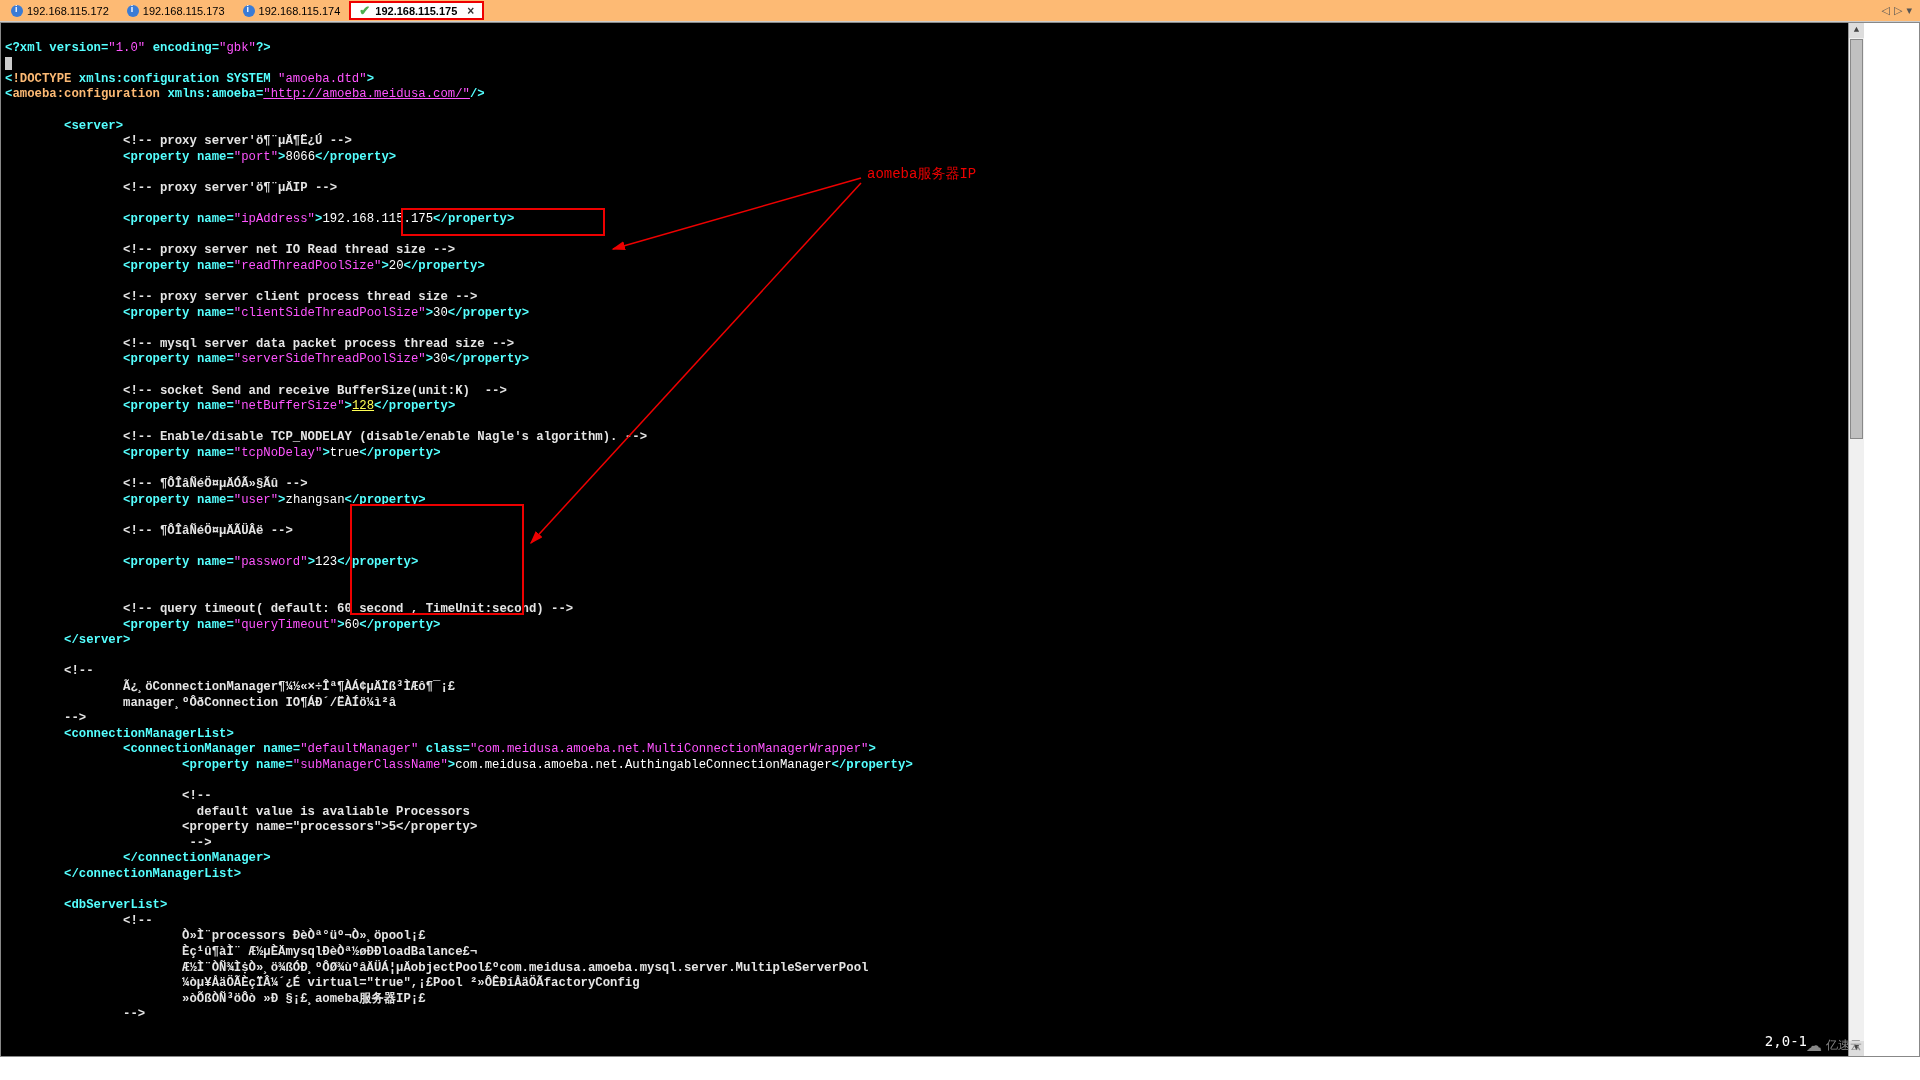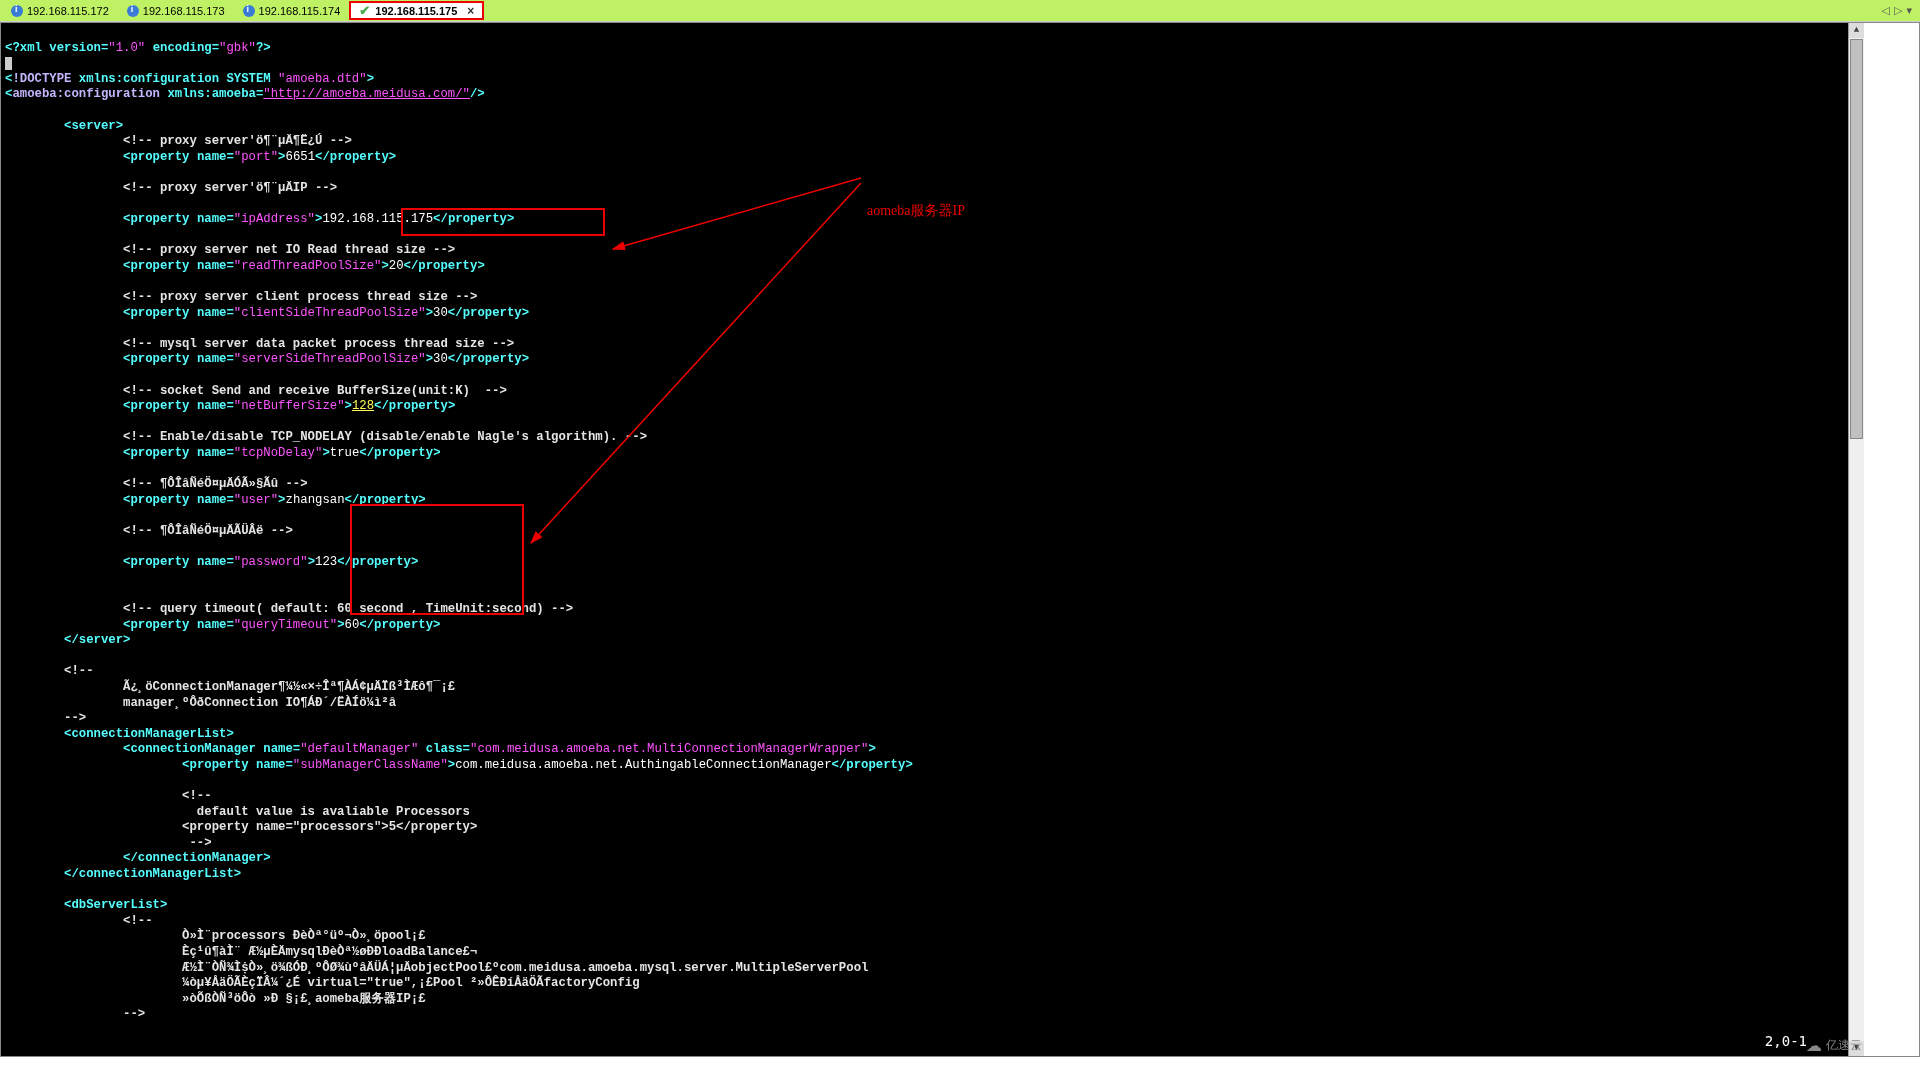--- a/index.html
+++ b/index.html
@@ -6,21 +6,21 @@
 body {
   font-family: "Consolas", "Courier New", monospace;
   font-size: 12.3px;
   background: #fff;
   width: 1920px;
   height: 1080px;
   overflow: hidden;
 }
 .tab-bar {
   height: 22px;
-  background: #bef264;
+  background: #fdba74;
   border-bottom: 1px solid #ccc;
   display: flex;
   align-items: center;
   padding: 0 2px;
   position: relative;
 }
 .tab {
   height: 19px;
   padding: 0 8px;
   display: flex;
@@ -95,40 +95,39 @@
   background:#ddd; text-align:center; font-size:9px; color:#444;
 }
 .scrollbar .arr.top { top:0; }
 .scrollbar .arr.bot { bottom:0; }
 
 
 .c-br  { color: #55ffff; font-weight: bold; }   
 .c-cm  { color: #e5e5e5; font-weight: bold; }   
 .c-txt { color: #ffffff; }
 .c-yel { color: #ffff55; text-decoration: underline;}
-.c-tealdark { color: #c4b5fd; font-weight: bold;}
+.c-tealdark { color: #fdba74; font-weight: bold;}
 .c-mag { color: #ff55ff; }
 .c-ul  { text-decoration: underline; }
 
 .cursor-block {
   display:inline-block; width:7px; height:13px; background:#ccc; vertical-align: text-bottom;
 }
 
 
 .redbox {
   position: absolute;
   border: 2px solid #e00;
   pointer-events: none;
 }
 .anno-text {
   position: absolute;
   color: #e00;
-  font-family: Liberation Serif, serif;
+  font-family: Liberation Mono, monospace;
   font-size: 14px;
-  margin-top: 36px;
 }
 svg.arrows {
   position: absolute;
   top: 0; left: 0;
   pointer-events: none;
 }
 
 .status {
   position: absolute;
   right: 112px;
@@ -179,21 +178,21 @@
 </div>
 
 <div class="code-area">
 <span class="c-br">&lt;?xml </span><span class="c-br">version</span><span class="c-br">=</span><span class="c-mag">"1.0"</span><span class="c-br"> </span><span class="c-br">encoding</span><span class="c-br">=</span><span class="c-mag">"gbk"</span><span class="c-br">?&gt;</span>
 <span class="cursor-block"></span>
 <span class="c-br">&lt;</span><span class="c-tealdark">!DOCTYPE</span><span class="c-br"> xmlns:configuration SYSTEM </span><span class="c-mag">"amoeba.dtd"</span><span class="c-br">&gt;</span>
 <span class="c-br">&lt;</span><span class="c-tealdark">amoeba:configuration</span><span class="c-br"> </span><span class="c-br">xmlns:amoeba</span><span class="c-br">=</span><span class="c-mag c-ul">"http://amoeba.meidusa.com/"</span><span class="c-br">/&gt;</span>
 
         <span class="c-br">&lt;</span><span class="c-br">server</span><span class="c-br">&gt;</span>
                 <span class="c-cm">&lt;!-- proxy server'ö¶¨µÄ¶Ë¿Ú --&gt;</span>
-                <span class="c-br">&lt;</span><span class="c-br">property</span><span class="c-br"> </span><span class="c-br">name</span><span class="c-br">=</span><span class="c-mag">"port"</span><span class="c-br">&gt;</span><span class="c-txt">6651</span><span class="c-br">&lt;/</span><span class="c-br">property</span><span class="c-br">&gt;</span>
+                <span class="c-br">&lt;</span><span class="c-br">property</span><span class="c-br"> </span><span class="c-br">name</span><span class="c-br">=</span><span class="c-mag">"port"</span><span class="c-br">&gt;</span><span class="c-txt">8066</span><span class="c-br">&lt;/</span><span class="c-br">property</span><span class="c-br">&gt;</span>
 
                 <span class="c-cm">&lt;!-- proxy server'ö¶¨µÄIP --&gt;</span>
 
                 <span class="c-br">&lt;</span><span class="c-br">property</span><span class="c-br"> </span><span class="c-br">name</span><span class="c-br">=</span><span class="c-mag">"ipAddress"</span><span class="c-br">&gt;</span><span class="c-txt">192.168.115.175</span><span class="c-br">&lt;/</span><span class="c-br">property</span><span class="c-br">&gt;</span>
 
                 <span class="c-cm">&lt;!-- proxy server net IO Read thread size --&gt;</span>
                 <span class="c-br">&lt;</span><span class="c-br">property</span><span class="c-br"> </span><span class="c-br">name</span><span class="c-br">=</span><span class="c-mag">"readThreadPoolSize"</span><span class="c-br">&gt;</span><span class="c-txt">20</span><span class="c-br">&lt;/</span><span class="c-br">property</span><span class="c-br">&gt;</span>
 
                 <span class="c-cm">&lt;!-- proxy server client process thread size --&gt;</span>
                 <span class="c-br">&lt;</span><span class="c-br">property</span><span class="c-br"> </span><span class="c-br">name</span><span class="c-br">=</span><span class="c-mag">"clientSideThreadPoolSize"</span><span class="c-br">&gt;</span><span class="c-txt">30</span><span class="c-br">&lt;/</span><span class="c-br">property</span><span class="c-br">&gt;</span>

